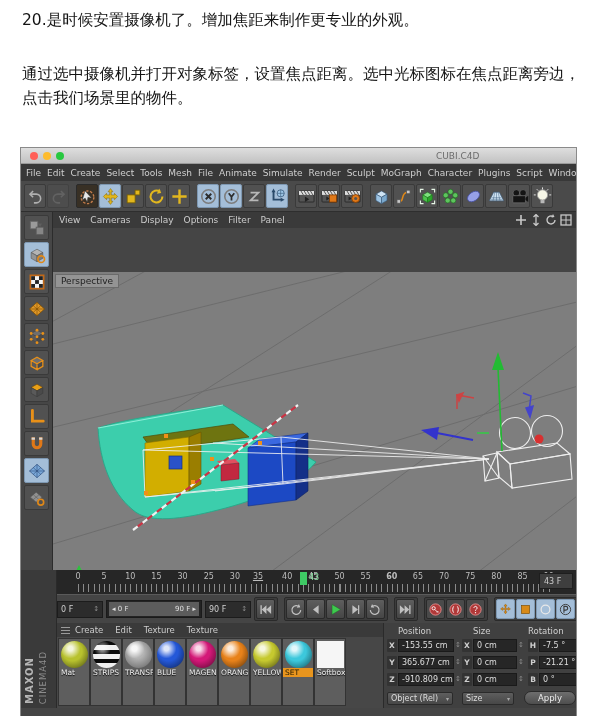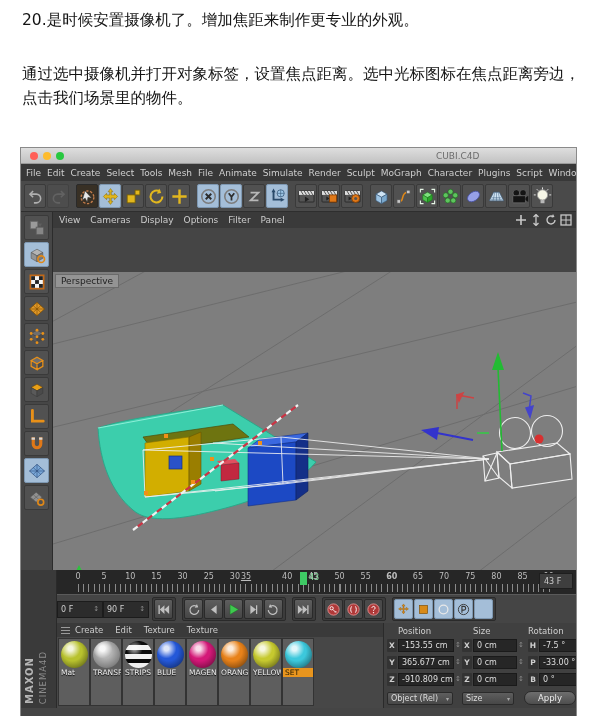--- a/index.html
+++ b/index.html
@@ -508,21 +508,21 @@
   </div>
 
   <div class="ruler" id="ruler">
       <span class="tick-num" style="left: 21px;">0</span>
       <span class="tick-num" style="left: 47.15px;">5</span>
       <span class="tick-num" style="left: 73.3px;">10</span>
       <span class="tick-num" style="left: 99.45px;">15</span>
       <span class="tick-num" style="left: 125.6px;">30</span>
       <span class="tick-num" style="left: 151.75px;">25</span>
       <span class="tick-num" style="left: 177.9px;">30</span>
-      <span class="tick-num" style="left: 189px; text-decoration: underline;">35</span>
+      <span class="tick-num" style="left: 201px; text-decoration: underline;">35</span>
       <span class="tick-num" style="left: 230.2px;">40</span>
       <span class="tick-num" style="left: 256.35px;">45</span>
       <span class="tick-num" style="left: 282.5px;">50</span>
       <span class="tick-num" style="left: 308.65px;">55</span>
       <span class="tick-num" style="left: 334.8px; font-weight: bold;">60</span>
       <span class="tick-num" style="left: 360.95px;">65</span>
       <span class="tick-num" style="left: 387.1px;">70</span>
       <span class="tick-num" style="left: 413.25px;">75</span>
       <span class="tick-num" style="left: 439.4px;">80</span>
       <span class="tick-num" style="left: 465.55px;">85</span>
@@ -530,20 +530,26 @@
       <div class="tickstrip" style="left: 21px;"></div>
       <div class="marker" style="left: 242.89px;"></div>
       <span class="marker-label" style="left: 251.89px;">43</span>
       <div class="framebox">43 F</div>
     </div>
   <div class="transport" id="transport">
       <div class="tfield" style="width: 46px;">
         <span>0 F</span>
         <span class="stp">↕</span>
       </div>
+      <div class="trange">
+        <div class="bar">
+          <span>◂ 0 F</span>
+          <span>90 F ▸</span>
+        </div>
+      </div>
       <div class="tfield" style="width: 46px;">
         <span>90 F</span>
         <span class="stp">↕</span>
       </div>
       <div class="pgrp">
         <div class="pbtn">
           <svg viewBox="0 0 24 24">
             <path d="M5 5v14" stroke="#c0c0c0" stroke-width="2.2"></path>
             <path d="M13.5 5l-7.5 7 7.5 7zM21 5l-7.5 7 7.5 7z" fill="#c0c0c0"></path>
           </svg>
@@ -647,46 +653,50 @@
         <span>Edit</span>
         <span>Texture</span>
         <span>Texture</span>
       </div>
     <div class="swatches" id="swatches">
         <div class="mcell">
           <div class="sph" style="background: radial-gradient(circle at 35% 28%, rgba(255, 255, 255, 0.85) 0px, rgba(255, 255, 255, 0.85) 9%, rgba(255, 255, 255, 0) 38%), radial-gradient(circle at 42% 38%, rgb(184, 194, 46) 42%, rgba(0, 0, 0, 0.62) 100%), rgb(184, 194, 46);"></div>
           <div class="mlabel">Mat</div>
         </div>
         <div class="mcell">
+          <div class="sph" style="background: radial-gradient(circle at 35% 28%, rgba(255, 255, 255, 0.55) 0px, rgba(255, 255, 255, 0.55) 8%, rgba(255, 255, 255, 0) 32%), repeating-linear-gradient(rgb(10, 10, 10) 0px, rgb(10, 10, 10) 4px, rgb(240, 240, 240) 4px, rgb(240, 240, 240) 9px);"></div>
+          <div class="mlabel">STRIPS</div>
+        </div>
+        <div class="mcell">
           <div class="sph" style="background: radial-gradient(circle at 35% 28%, rgba(255, 255, 255, 0.9) 0px, rgba(255, 255, 255, 0.9) 10%, rgba(255, 255, 255, 0) 38%), radial-gradient(circle at 45% 40%, rgb(180, 180, 180) 30%, rgb(100, 100, 100) 95%);"></div>
           <div class="mlabel">TRANSP</div>
         </div>
         <div class="mcell">
-          <div class="sph" style="background: radial-gradient(circle at 35% 28%, rgba(255, 255, 255, 0.55) 0px, rgba(255, 255, 255, 0.55) 8%, rgba(255, 255, 255, 0) 32%), repeating-linear-gradient(rgb(10, 10, 10) 0px, rgb(10, 10, 10) 4px, rgb(240, 240, 240) 4px, rgb(240, 240, 240) 9px);"></div>
-          <div class="mlabel">STRIPS</div>
-        </div>
-        <div class="mcell">
           <div class="sph" style="background: radial-gradient(circle at 35% 28%, rgba(255, 255, 255, 0.85) 0px, rgba(255, 255, 255, 0.85) 9%, rgba(255, 255, 255, 0) 38%), radial-gradient(circle at 42% 38%, rgb(36, 88, 216) 42%, rgba(0, 0, 0, 0.62) 100%), rgb(36, 88, 216);"></div>
           <div class="mlabel">BLUE</div>
         </div>
         <div class="mcell">
           <div class="sph" style="background: radial-gradient(circle at 35% 28%, rgba(255, 255, 255, 0.85) 0px, rgba(255, 255, 255, 0.85) 9%, rgba(255, 255, 255, 0) 38%), radial-gradient(circle at 42% 38%, rgb(212, 24, 120) 42%, rgba(0, 0, 0, 0.62) 100%), rgb(212, 24, 120);"></div>
           <div class="mlabel">MAGEN</div>
         </div>
         <div class="mcell">
           <div class="sph" style="background: radial-gradient(circle at 35% 28%, rgba(255, 255, 255, 0.85) 0px, rgba(255, 255, 255, 0.85) 9%, rgba(255, 255, 255, 0) 38%), radial-gradient(circle at 42% 38%, rgb(232, 130, 26) 42%, rgba(0, 0, 0, 0.62) 100%), rgb(232, 130, 26);"></div>
           <div class="mlabel">ORANG</div>
         </div>
         <div class="mcell">
           <div class="sph" style="background: radial-gradient(circle at 35% 28%, rgba(255, 255, 255, 0.85) 0px, rgba(255, 255, 255, 0.85) 9%, rgba(255, 255, 255, 0) 38%), radial-gradient(circle at 42% 38%, rgb(198, 201, 47) 42%, rgba(0, 0, 0, 0.62) 100%), rgb(198, 201, 47);"></div>
           <div class="mlabel">YELLOW</div>
         </div>
         <div class="mcell">
           <div class="sph" style="background: radial-gradient(circle at 35% 28%, rgba(255, 255, 255, 0.85) 0px, rgba(255, 255, 255, 0.85) 9%, rgba(255, 255, 255, 0) 38%), radial-gradient(circle at 42% 38%, rgb(60, 200, 220) 42%, rgba(0, 0, 0, 0.62) 100%), rgb(60, 200, 220);"></div>
           <div class="mlabel sel">SET</div>
+        </div>
+        <div class="mcell">
+          <div class="sph flat" style="background: rgb(246, 246, 246);"></div>
+          <div class="mlabel">Softbox</div>
         </div>
       </div>
   </div>
 
   <div class="coords" id="coords">
       <span class="chead" style="left: 14px;">Position</span>
       <span class="chead" style="left: 89px;">Size</span>
       <span class="chead" style="left: 144px;">Rotation</span>
       <div class="crow" style="top: 16px;">
         <span class="chip" style="left: 3px;">X</span>
@@ -699,21 +709,21 @@
         <span class="cfield" style="left: 155px; width: 38px;">-7.5 °</span>
       </div>
       <div class="crow" style="top: 33px;">
         <span class="chip" style="left: 3px;">Y</span>
         <span class="cfield" style="left: 14px; width: 56px;">365.677 cm</span>
         <span class="cstp" style="left: 71px;">↕</span>
         <span class="chip" style="left: 78px;">Y</span>
         <span class="cfield" style="left: 89px; width: 44px;">0 cm</span>
         <span class="cstp" style="left: 134px;">↕</span>
         <span class="chip" style="left: 144px;">P</span>
-        <span class="cfield" style="left: 155px; width: 38px;">-33.00 °</span>
+        <span class="cfield" style="left: 155px; width: 38px;">-21.21 °</span>
       </div>
       <div class="crow" style="top: 50px;">
         <span class="chip" style="left: 3px;">Z</span>
         <span class="cfield" style="left: 14px; width: 56px;">-910.809 cm</span>
         <span class="cstp" style="left: 71px;">↕</span>
         <span class="chip" style="left: 78px;">Z</span>
         <span class="cfield" style="left: 89px; width: 44px;">0 cm</span>
         <span class="cstp" style="left: 134px;">↕</span>
         <span class="chip" style="left: 144px;">B</span>
         <span class="cfield" style="left: 155px; width: 38px;">0 °</span>

